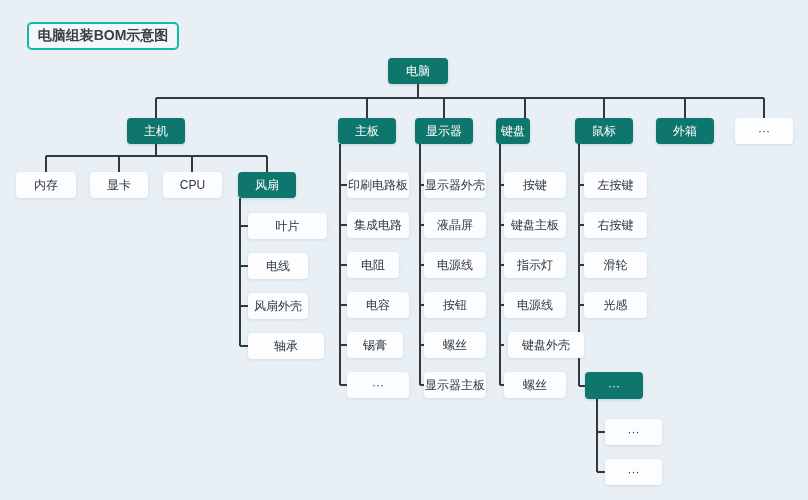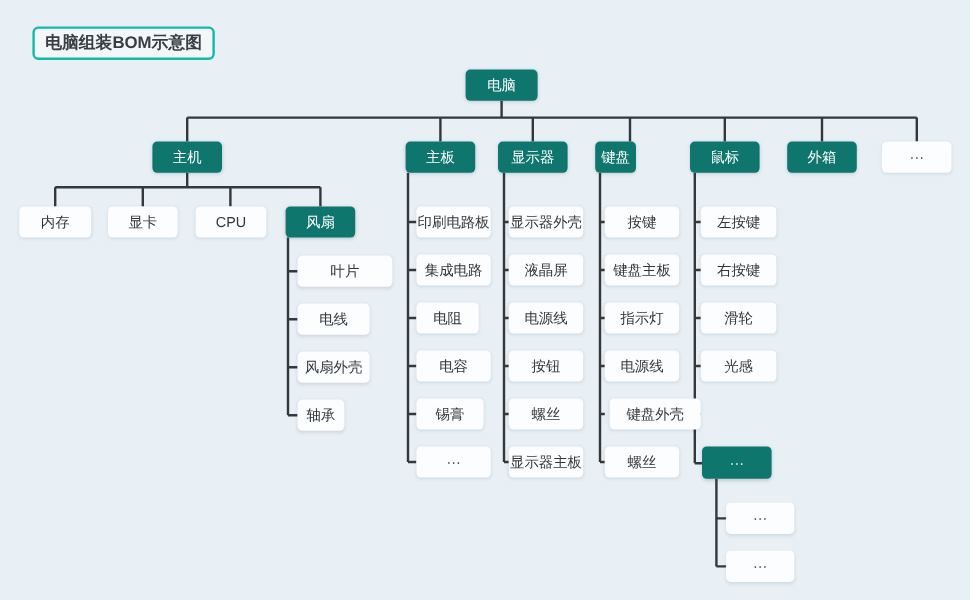--- a/index.html
+++ b/index.html
@@ -43,21 +43,21 @@
   <div class="node white" style="left:735px;top:118px;width:58px">···</div>
 
   <div class="node white" style="left:16px;top:172px;width:60px">内存</div>
   <div class="node white" style="left:90px;top:172px;width:58px">显卡</div>
   <div class="node white" style="left:163px;top:172px;width:59px">CPU</div>
   <div class="node green" style="left:238px;top:172px;width:58px">风扇</div>
 
   <div class="node white" style="left:248px;top:213px;width:79px">叶片</div>
   <div class="node white" style="left:248px;top:253px;width:60px">电线</div>
   <div class="node white" style="left:248px;top:293px;width:60px">风扇外壳</div>
-  <div class="node white" style="left:248px;top:333px;width:39px">轴承</div>
+  <div class="node white" style="left:248px;top:333px;width:76px">轴承</div>
 
   <div class="node white" style="left:347px;top:172px;width:62px">印刷电路板</div>
   <div class="node white" style="left:347px;top:212px;width:62px">集成电路</div>
   <div class="node white" style="left:347px;top:252px;width:52px">电阻</div>
   <div class="node white" style="left:347px;top:292px;width:62px">电容</div>
   <div class="node white" style="left:347px;top:332px;width:56px">锡膏</div>
   <div class="node white" style="left:347px;top:372px;width:62px">···</div>
 
   <div class="node white" style="left:424px;top:172px;width:62px">显示器外壳</div>
   <div class="node white" style="left:424px;top:212px;width:62px">液晶屏</div>

